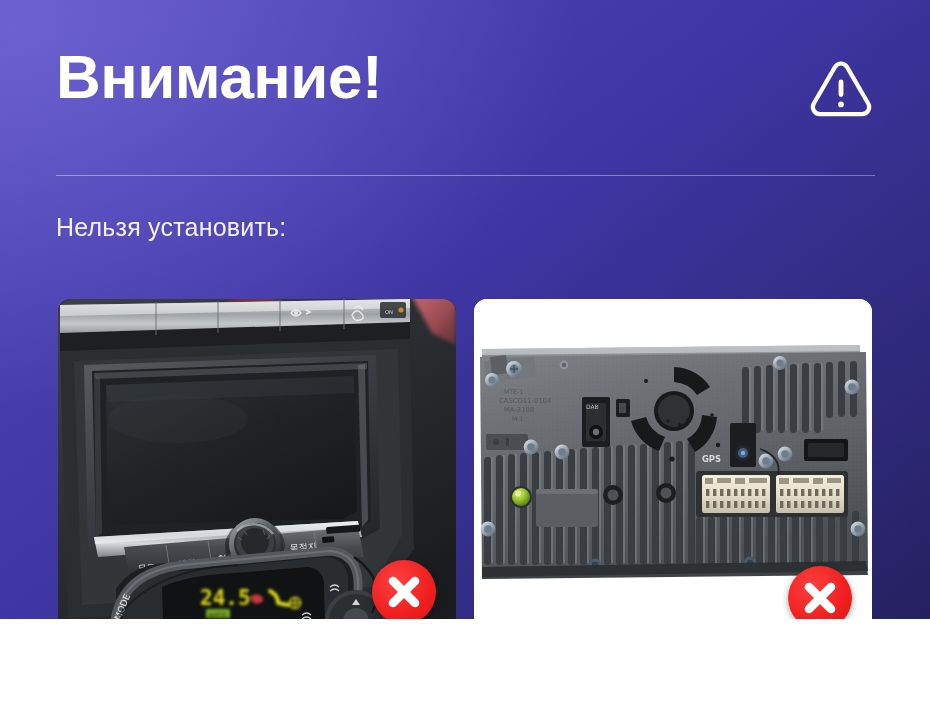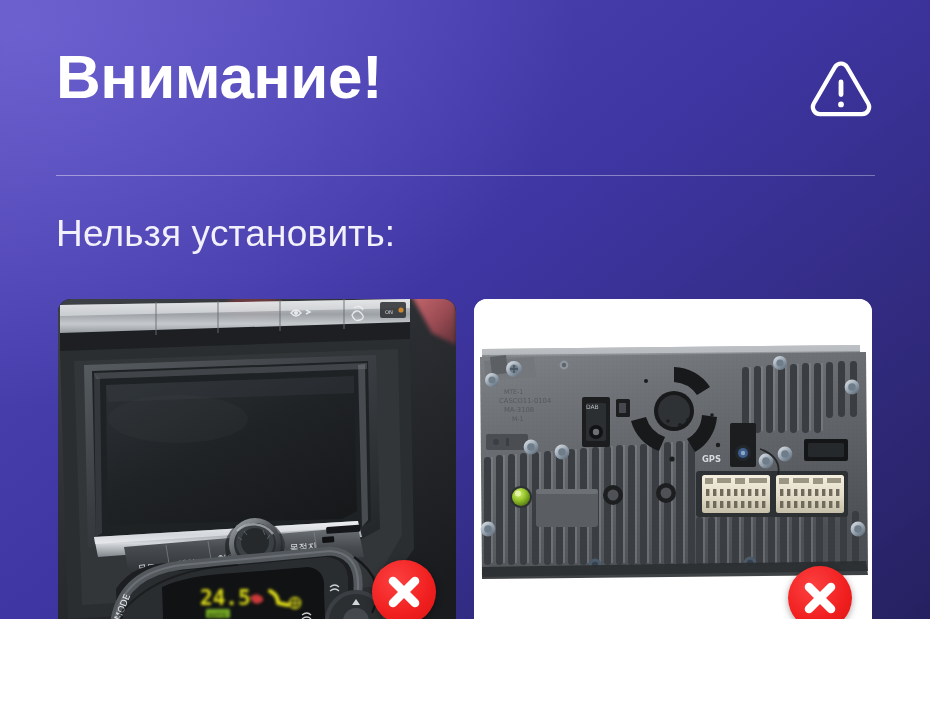--- a/index.html
+++ b/index.html
@@ -45,21 +45,21 @@
     width: 819px; height: 1px;
     background: linear-gradient(90deg,
         rgba(255,255,255,0.42) 0%,
         rgba(255,255,255,0.40) 55%,
         rgba(255,255,255,0.34) 100%);
   }
 
   .subtitle {
     position: absolute;
     left: 56px; top: 213px;
-    font-size: 37px;
+    font-size: 25px;
     font-weight: 400;
     color: #f2f1fb;
     letter-spacing: 0.2px;
     white-space: nowrap;
   }
 
   
   .panels {
     position: absolute;
     left: 58px; top: 299px;

